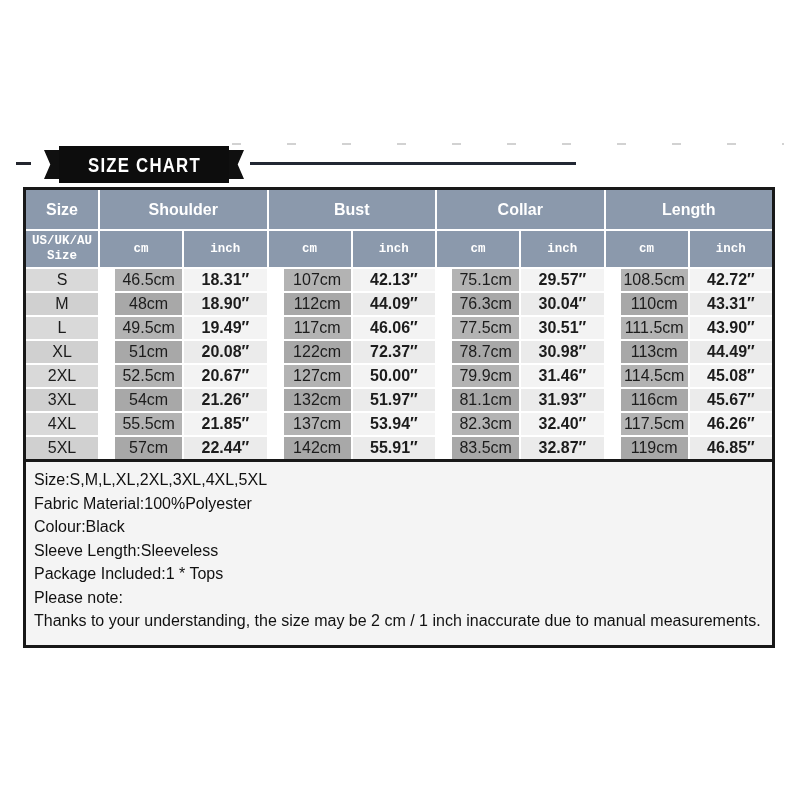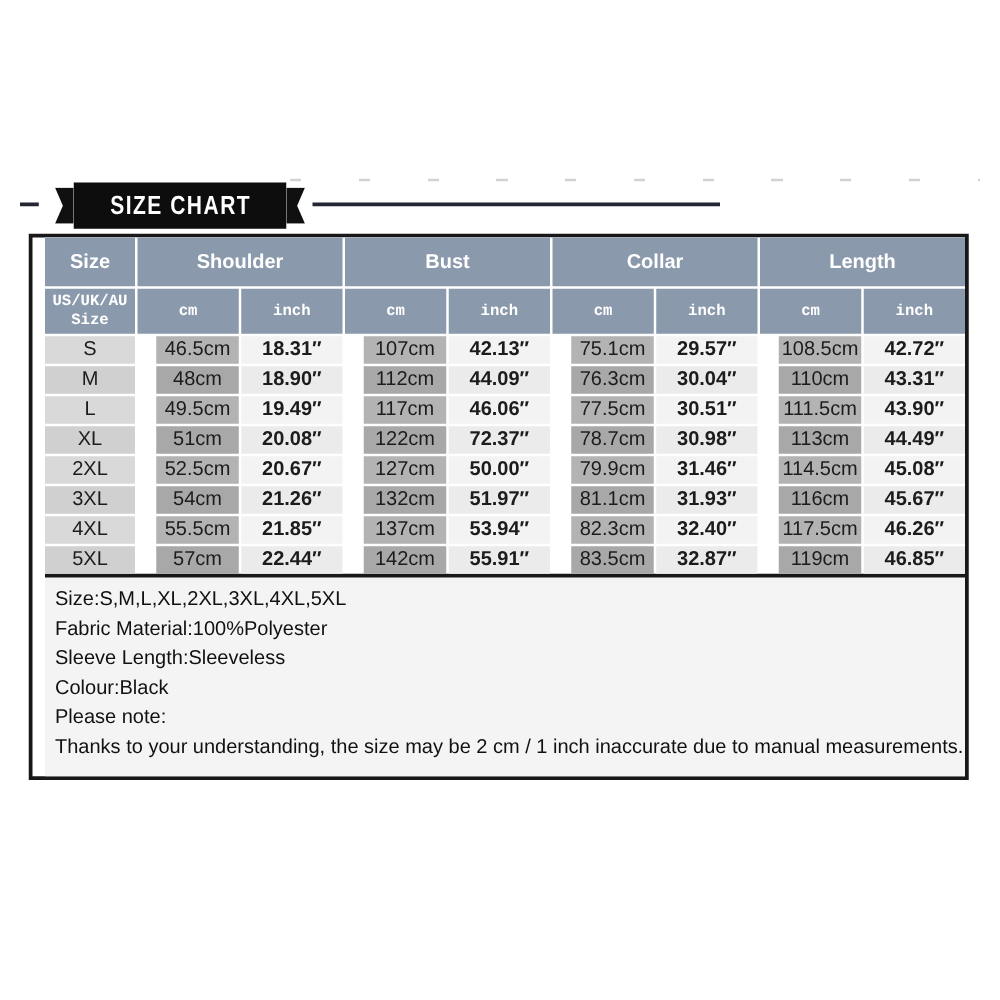--- a/index.html
+++ b/index.html
@@ -25,21 +25,21 @@
   }
   .ribbon-main span {
     font-size:21px; font-weight:700; letter-spacing:1.5px;
     transform:scaleX(0.8); white-space:nowrap;
   }
   .header-line { position:absolute; left:250px; top:162px; width:326px; height:3px; background:#222733; }
 
   
   .box {
     position:absolute; left:23px; top:187px; width:752px;
-    border:3px solid #181818; box-sizing:border-box; background:#fff;padding-left:10px;
+    border:3px solid #181818; box-sizing:border-box; background:#fff;
   }
   .size-table {
     display:grid;
     grid-template-columns:72px repeat(8, 1fr);
     grid-template-rows:39px 36px repeat(8, 22px);
     gap:2px; background:#fff;
   }
   .trow { display:contents; }
   .cell { display:flex; align-items:center; justify-content:center; overflow:hidden; }
   .gh { background:#8b99ac; color:#fff; font-weight:700; font-size:16px; }
@@ -198,20 +198,21 @@
         <div class="cell bcell c-inch">32.87″</div>
         <div class="cell bcell c-cm">119cm</div>
         <div class="cell bcell c-inch">46.85″</div>
       </div>
 
     </div>
 
     <div class="notes">
       <div class="note-line">Size:S,M,L,XL,2XL,3XL,4XL,5XL</div>
       <div class="note-line">Fabric Material:100%Polyester</div>
+      <div class="note-line">Colour:Black</div>
       <div class="note-line">Sleeve Length:Sleeveless</div>
-      <div class="note-line">Colour:Black</div>
+      <div class="note-line">Package Included:1 * Tops</div>
       <div class="note-line">Please note:</div>
       <div class="note-line">Thanks to your understanding, the size may be 2 cm / 1 inch inaccurate due to manual measurements.</div>
     </div>
   </div>
 
 </div>
 
 </body></html>

